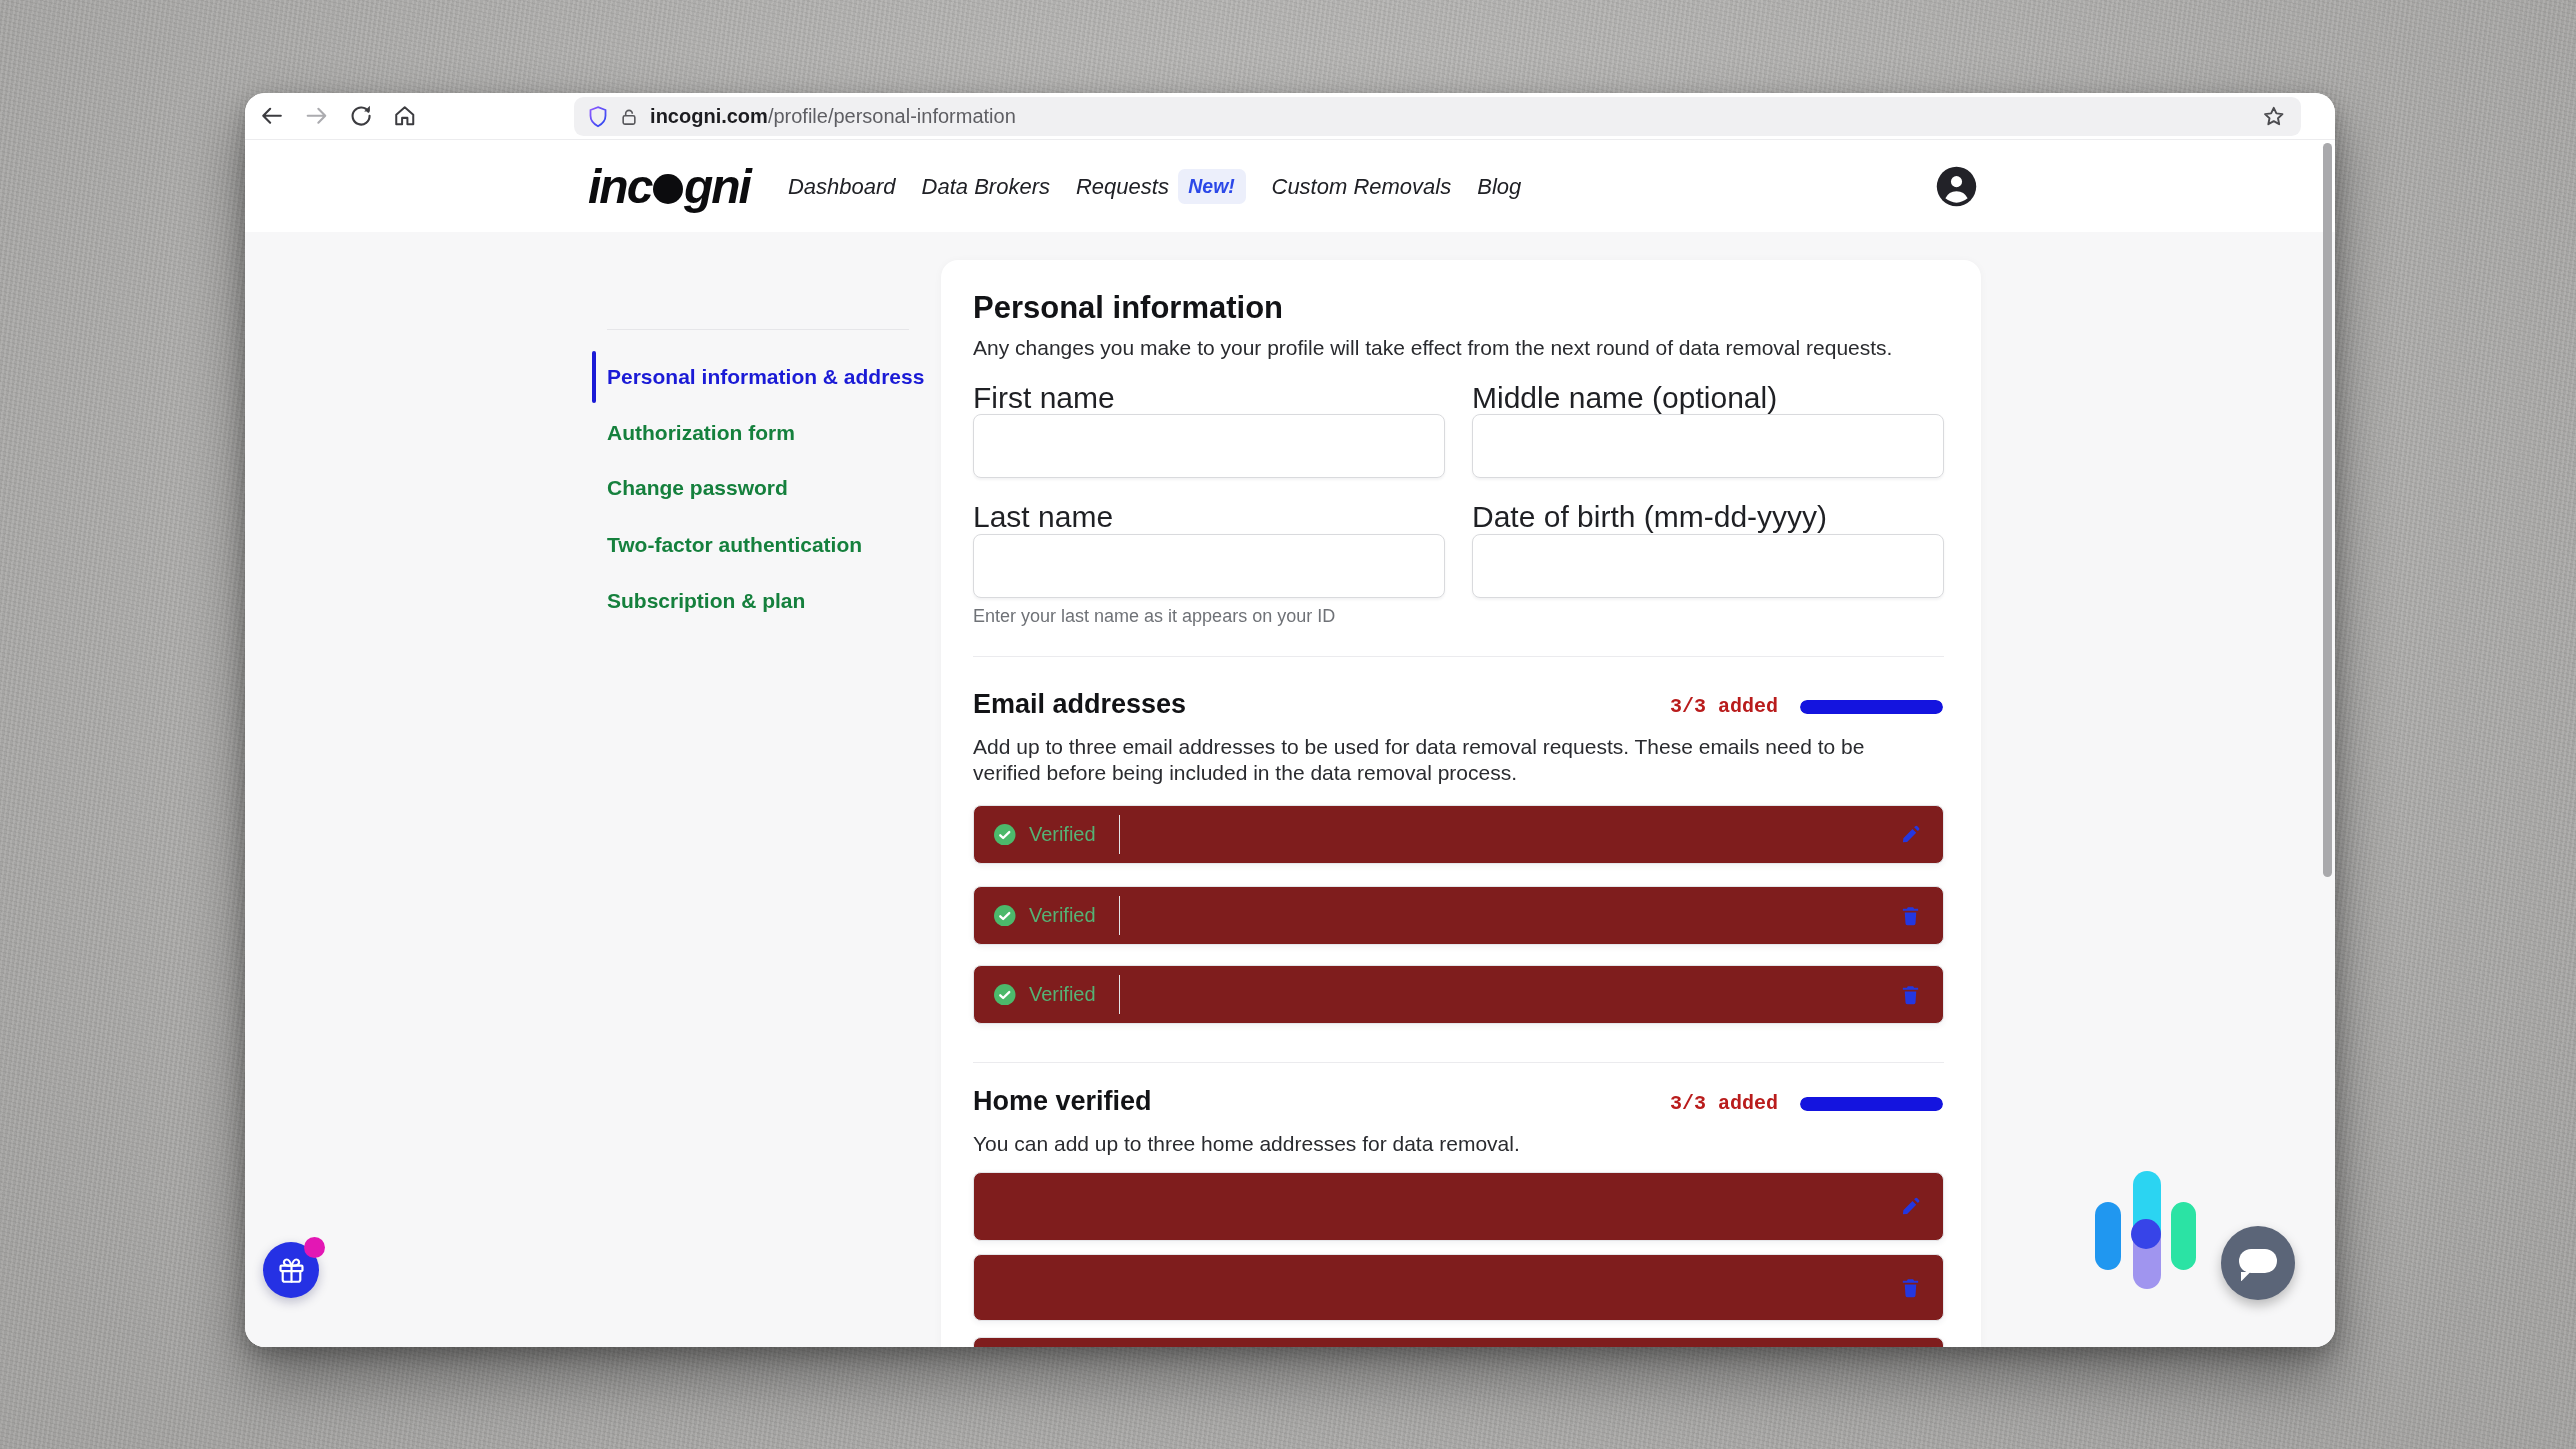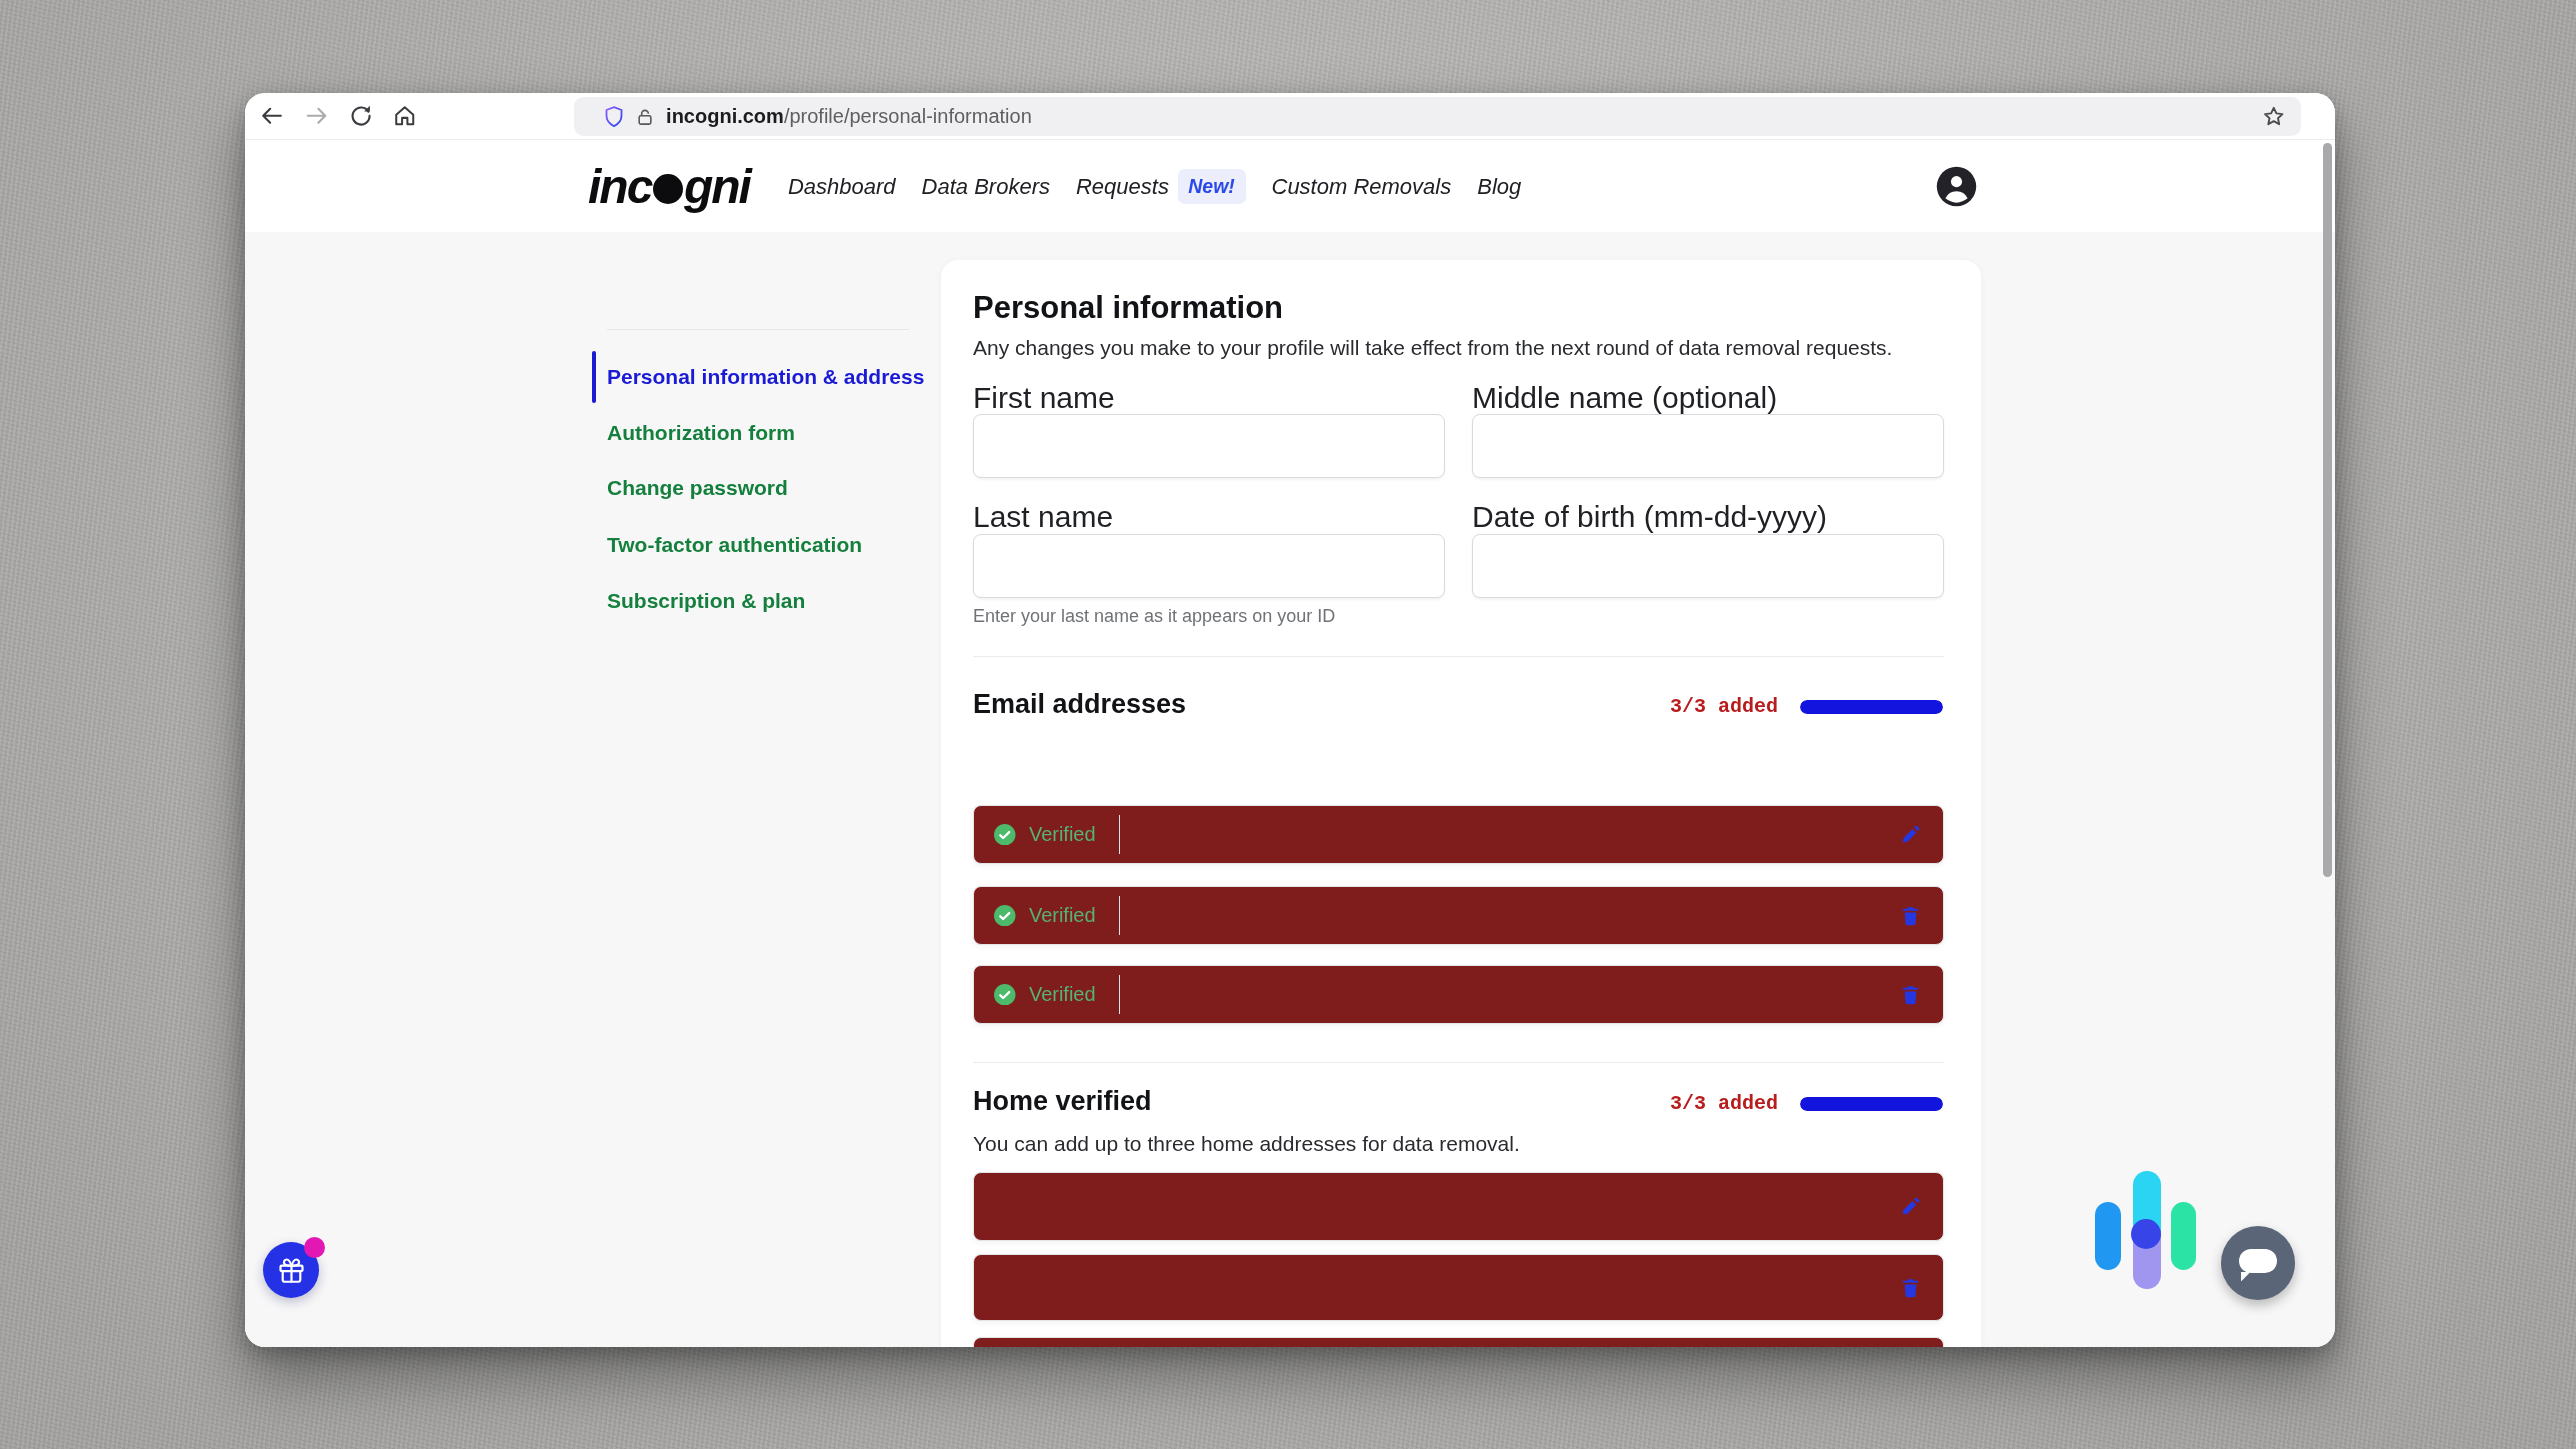--- a/index.html
+++ b/index.html
@@ -21,21 +21,21 @@
   }
 
   
   .toolbar { position:absolute; left:0; top:0; right:0; height:47px; background:#fff;
              border-bottom:0.7px solid #ececee; display:flex; align-items:center; }
   .nav-btn { width:35px; height:35px; display:flex; align-items:center; justify-content:center; border-radius:6.7px; flex:0 0 auto; }
   .nav-btn svg { width:25.5px; height:25.5px; }
   .tb-spacer { width:9.4px; }
   .urlbar {
     position:absolute; left:329px; top:4px; width:1727px; height:39px;
-    background:#f0f0f2; border-radius:9.4px; display:flex; align-items:center; padding:0 28px;
+    background:#f0f0f2; border-radius:9.4px; display:flex; align-items:center; padding:0 12px;
   }
   .urlbar .sep { width:9.4px; }
   .url-text { font-size:20px; margin-left:10.7px; white-space:nowrap; }
   .url-domain { color:#1c1c20; font-weight:700; }
   .url-path { color:#5e5e63; font-weight:400; }
   .star { position:absolute; right:14.8px; top:6.7px; width:25.5px; height:25.5px; }
 
   
   .sitenav { position:absolute; left:0; top:48px; right:0; height:91px; background:#fff; display:flex; align-items:center;font-style:italic; }
   .logo { margin-left:343px; font-size:48px; font-weight:700; letter-spacing:-2px; color:#0c0c0e; display:flex; align-items:center; }
@@ -210,20 +210,21 @@
 
       <div class="hint">Enter your last name as it appears on your ID</div>
 
       <div class="divider" style="top:396px"></div>
 
       <h2 class="sec-h" style="top:429px">Email addresses</h2>
       <div class="counter" style="top:435px">3/3 added</div>
       <div class="progress" style="top:440px">
           <div class="fill" style="width: 100%;"></div>
         </div>
+      <p class="sec-p" style="top:474px">Add up to three email addresses to be used for data removal requests. These emails need to be verified before being included in the data removal process.</p>
 
       <div class="rowbox" style="top:545px; height:59px">
         <svg class="chk" viewBox="0 0 24 24">
             <circle cx="12" cy="12" r="12" fill="#4cb96b"></circle>
             <path d="M7 12.6l3.2 3L17 9" stroke="#fff" stroke-width="2.6" fill="none" stroke-linecap="round" stroke-linejoin="round"></path>
           </svg>
         <span class="status">Verified</span>
         <div class="vsep"></div>
         <div class="action-btn">
           <svg viewBox="0 0 24 24">

